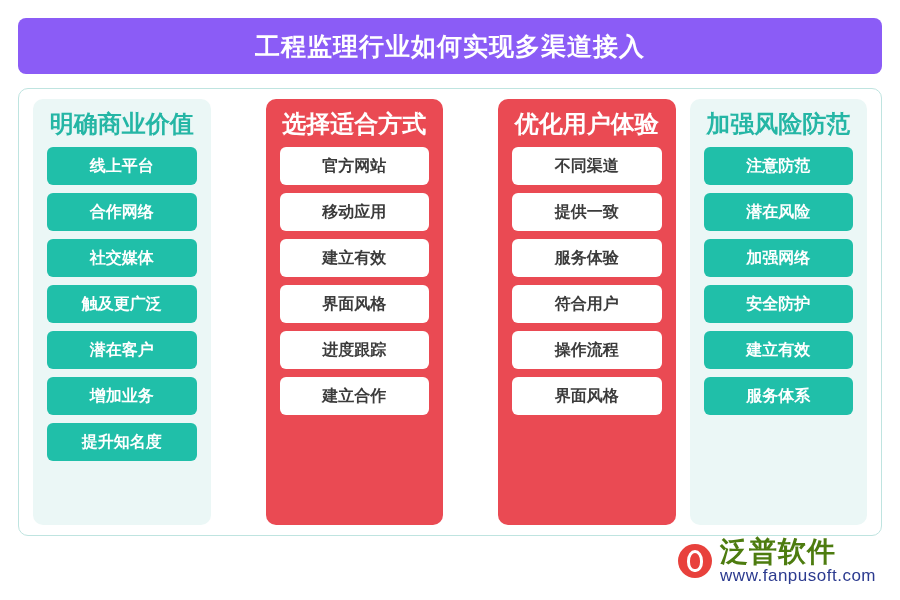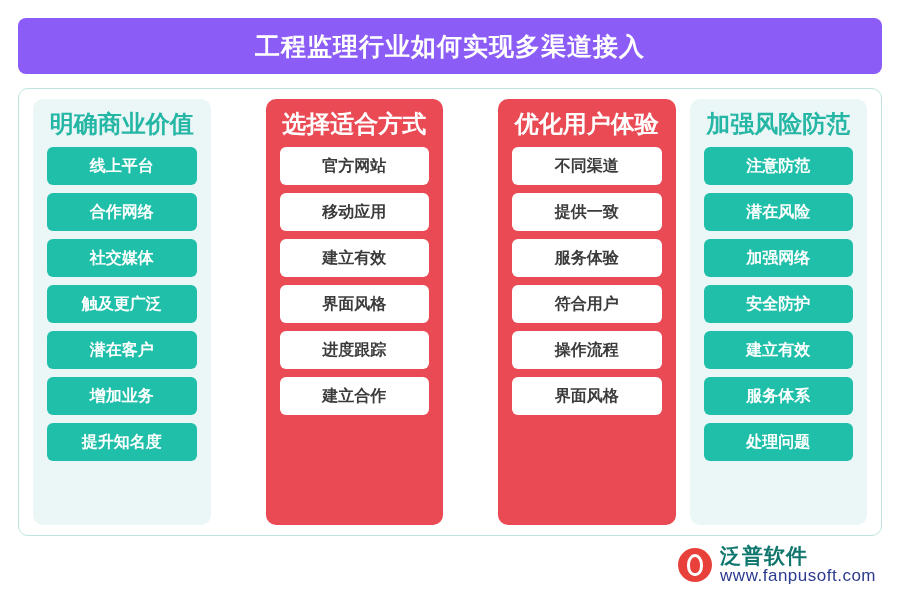--- a/index.html
+++ b/index.html
@@ -126,23 +126,23 @@
     border: 3px solid #ffffff;
     border-radius: 50% 50% 45% 45%;
     box-sizing: border-box;
   }
   .logo-text {
     display: flex;
     flex-direction: column;
     line-height: 1.1;
   }
   .logo-cn {
-    font-size: 21px;
-    font-weight: bold;
-    color: #0f766e;
+    font-size: 28px;
+    font-weight: bold;
+    color: #4d7c0f;
     letter-spacing: 1px;
   }
   .logo-en {
     font-size: 17px;
     color: #2b3a8f;
     letter-spacing: 0.5px;
   }
 </style>
 </head>
 <body>
@@ -194,21 +194,20 @@
 
     <div class="column col-teal">
       <div class="col-head">加强风险防范</div>
       <div class="items">
         <div class="item item-teal">注意防范</div>
         <div class="item item-teal">潜在风险</div>
         <div class="item item-teal">加强网络</div>
         <div class="item item-teal">安全防护</div>
         <div class="item item-teal">建立有效</div>
         <div class="item item-teal">服务体系</div>
-        <div class="item item-teal">处理问题</div>
       </div>
     </div>
 
   </div>
 
   <div class="logo">
     <div class="logo-mark"></div>
     <div class="logo-text">
       <div class="logo-cn">泛普软件</div>
       <div class="logo-en">www.fanpusoft.com</div>

